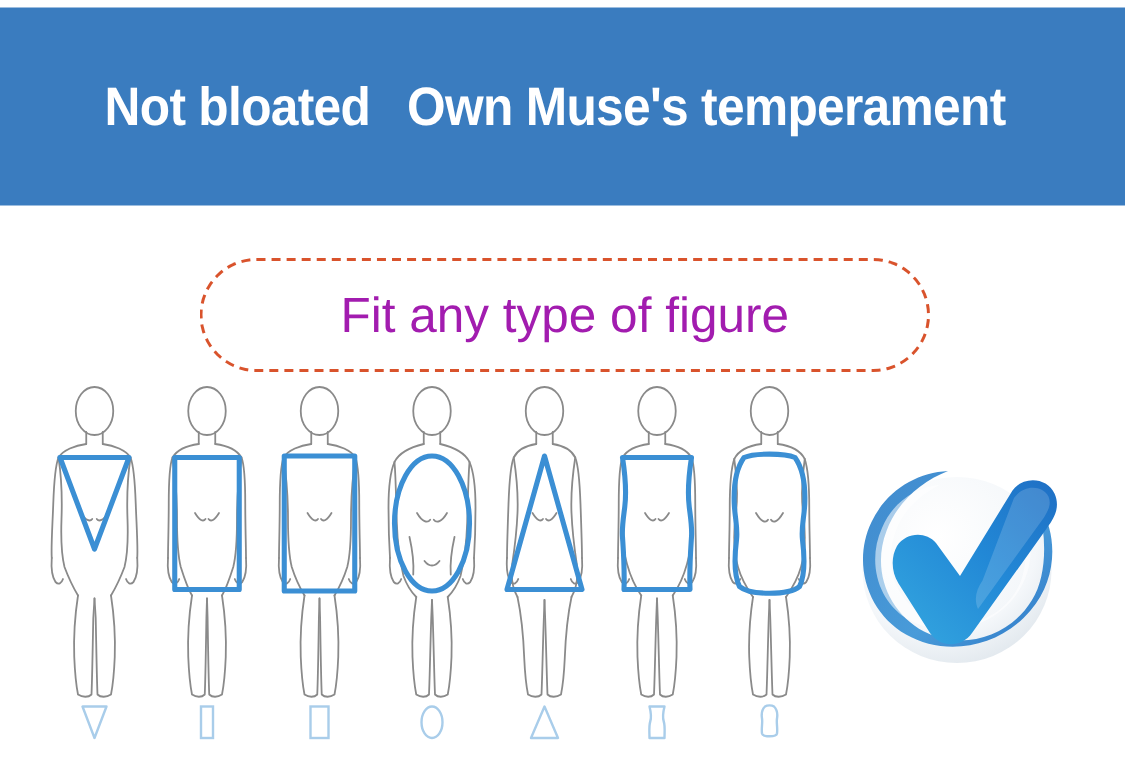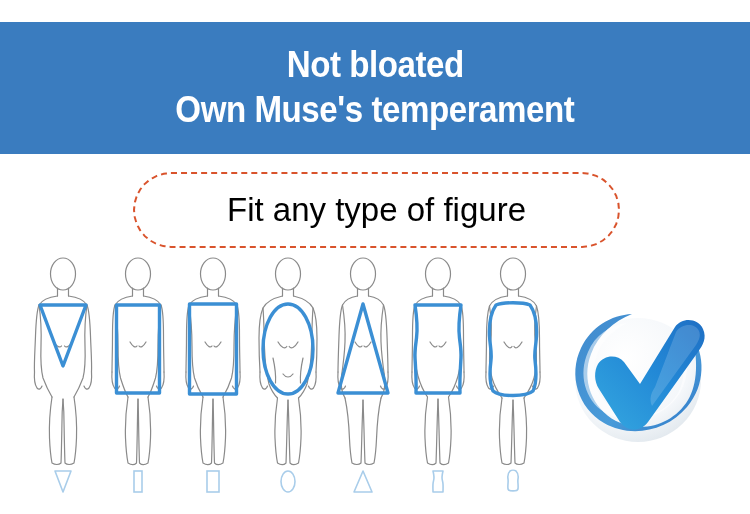--- a/index.html
+++ b/index.html
@@ -7,25 +7,25 @@
   body {
     background:#ffffff;
     font-family:"Liberation Sans", sans-serif;
     overflow:hidden;
     position:relative;
   }
 
   
   #banner {
     position:absolute;
-    left:0; top:22px;
+    left:0; top:5px;
     width:750px; height:132px;
     background:#3a7cbf;
     display:flex;
-    flex-direction:column;
+    flex-direction:row;
     align-items:center;
     justify-content:center;
   }
   .banner-line {
     color:#ffffff;
     font-weight:bold;
     letter-spacing:-0.5px;
     white-space:nowrap;
     text-align:center;
     font-family:"Liberation Sans", sans-serif;
@@ -47,21 +47,21 @@
     left:133px; top:172px;
     width:487px; height:76px;
     border:2px dashed #d9532c;
     border-radius:38px;
     display:flex;
     align-items:center;
     justify-content:center;
     background:transparent;
   }
   #callout-text {
-    color:#000000;
+    color:#a21caf;
     font-size:33px;
     font-weight:400;
     letter-spacing:0px;
     white-space:nowrap;
     font-family:"Liberation Sans", sans-serif;
   }
 
   
   #figures {
     position:absolute;

